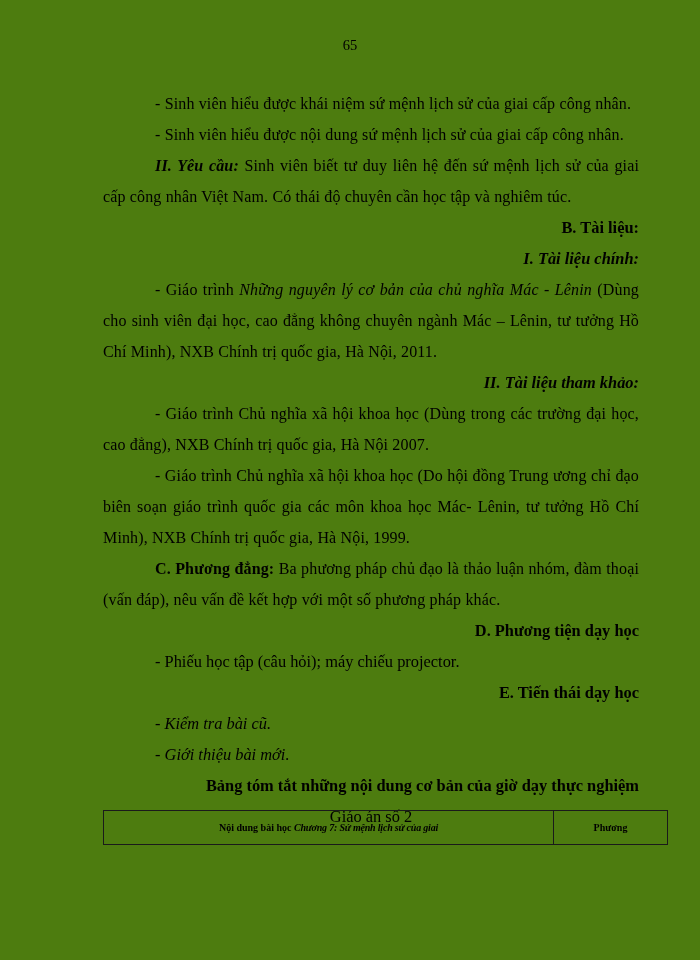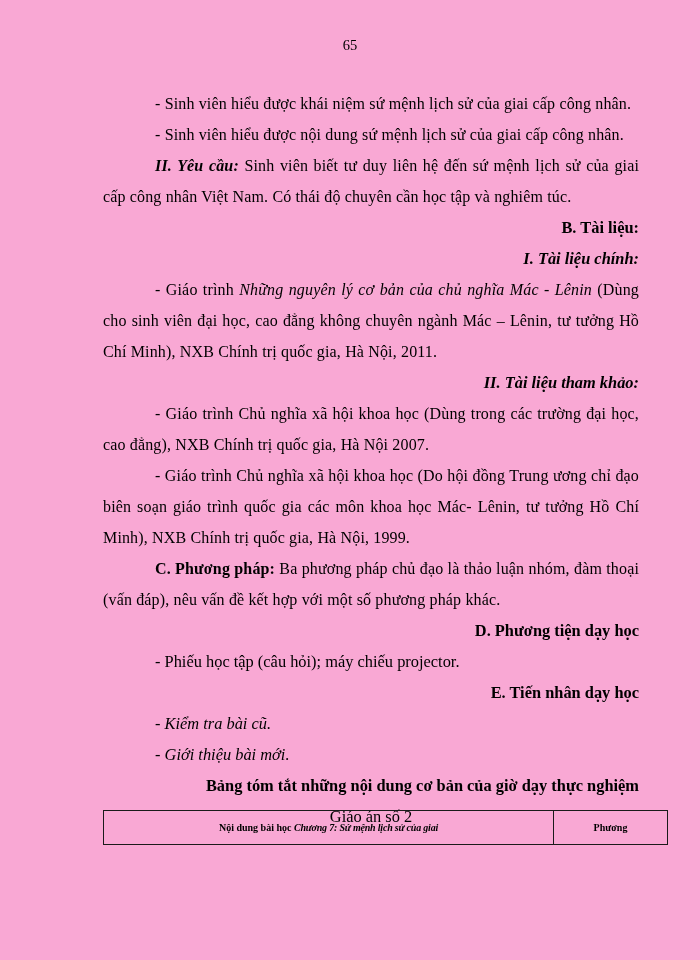--- a/index.html
+++ b/index.html
@@ -4,21 +4,21 @@
 <style>
   html, body {
     margin: 0;
     padding: 0;
     background: #ffffff;
   }
   .page {
     position: relative;
     width: 700px;
     height: 960px;
-    background: #f9a8d4;
+    background: #4d7c0f;
     font-family: "Liberation Serif", "DejaVu Serif", serif;
     color: #000000;
     overflow: hidden;
   }
   .page-number {
     position: absolute;
     top: 38px;
     left: 0;
     width: 700px;
     text-align: center;
@@ -124,27 +124,27 @@
     <p class="heading-line hi">I. Tài liệu chính:</p>
 
     <p class="para indent"><span>- Giáo trình </span><span class="i">Những nguyên lý cơ bản của chủ nghĩa Mác - Lênin</span><span> (Dùng cho sinh viên đại học, cao đẳng không chuyên ngành Mác – Lênin, tư tưởng Hồ Chí Minh), NXB  Chính trị quốc gia, Hà Nội, 2011.</span></p>
 
     <p class="heading-line hi">II. Tài liệu tham khảo:</p>
 
     <p class="para indent">- Giáo trình Chủ nghĩa xã hội khoa học (Dùng trong các trường đại học, cao đẳng), NXB  Chính trị quốc gia, Hà Nội 2007.</p>
 
     <p class="para indent">- Giáo trình Chủ nghĩa xã hội khoa học (Do hội đồng Trung ương chỉ đạo biên soạn giáo trình quốc gia các môn khoa học Mác- Lênin, tư tưởng Hồ Chí Minh), NXB Chính trị quốc gia, Hà Nội, 1999.</p>
 
-    <p class="para indent"><span class="b">C. Phương pháp:</span><span> Ba phương pháp chủ đạo là thảo luận nhóm, đàm thoại (vấn đáp), nêu vấn đề kết hợp với một số phương pháp khác.</span></p>
+    <p class="para indent"><span class="b">C. Phương đẳng:</span><span> Ba phương pháp chủ đạo là thảo luận nhóm, đàm thoại (vấn đáp), nêu vấn đề kết hợp với một số phương pháp khác.</span></p>
 
     <p class="heading-line">D. Phương tiện dạy học</p>
 
     <p class="dash-line">- Phiếu học tập (câu hỏi); máy chiếu projector.</p>
 
-    <p class="heading-line">E. Tiến nhân dạy học</p>
+    <p class="heading-line">E. Tiến thái dạy học</p>
 
     <p class="dash-line ital">- Kiểm tra bài cũ.</p>
 
     <p class="dash-line ital">- Giới thiệu bài mới.</p>
 
 
     <p class="heading-line">Bảng tóm tắt những nội dung cơ bản của giờ dạy thực nghiệm</p>
 
     <p class="center-bold">Giáo án số 2</p>
 

